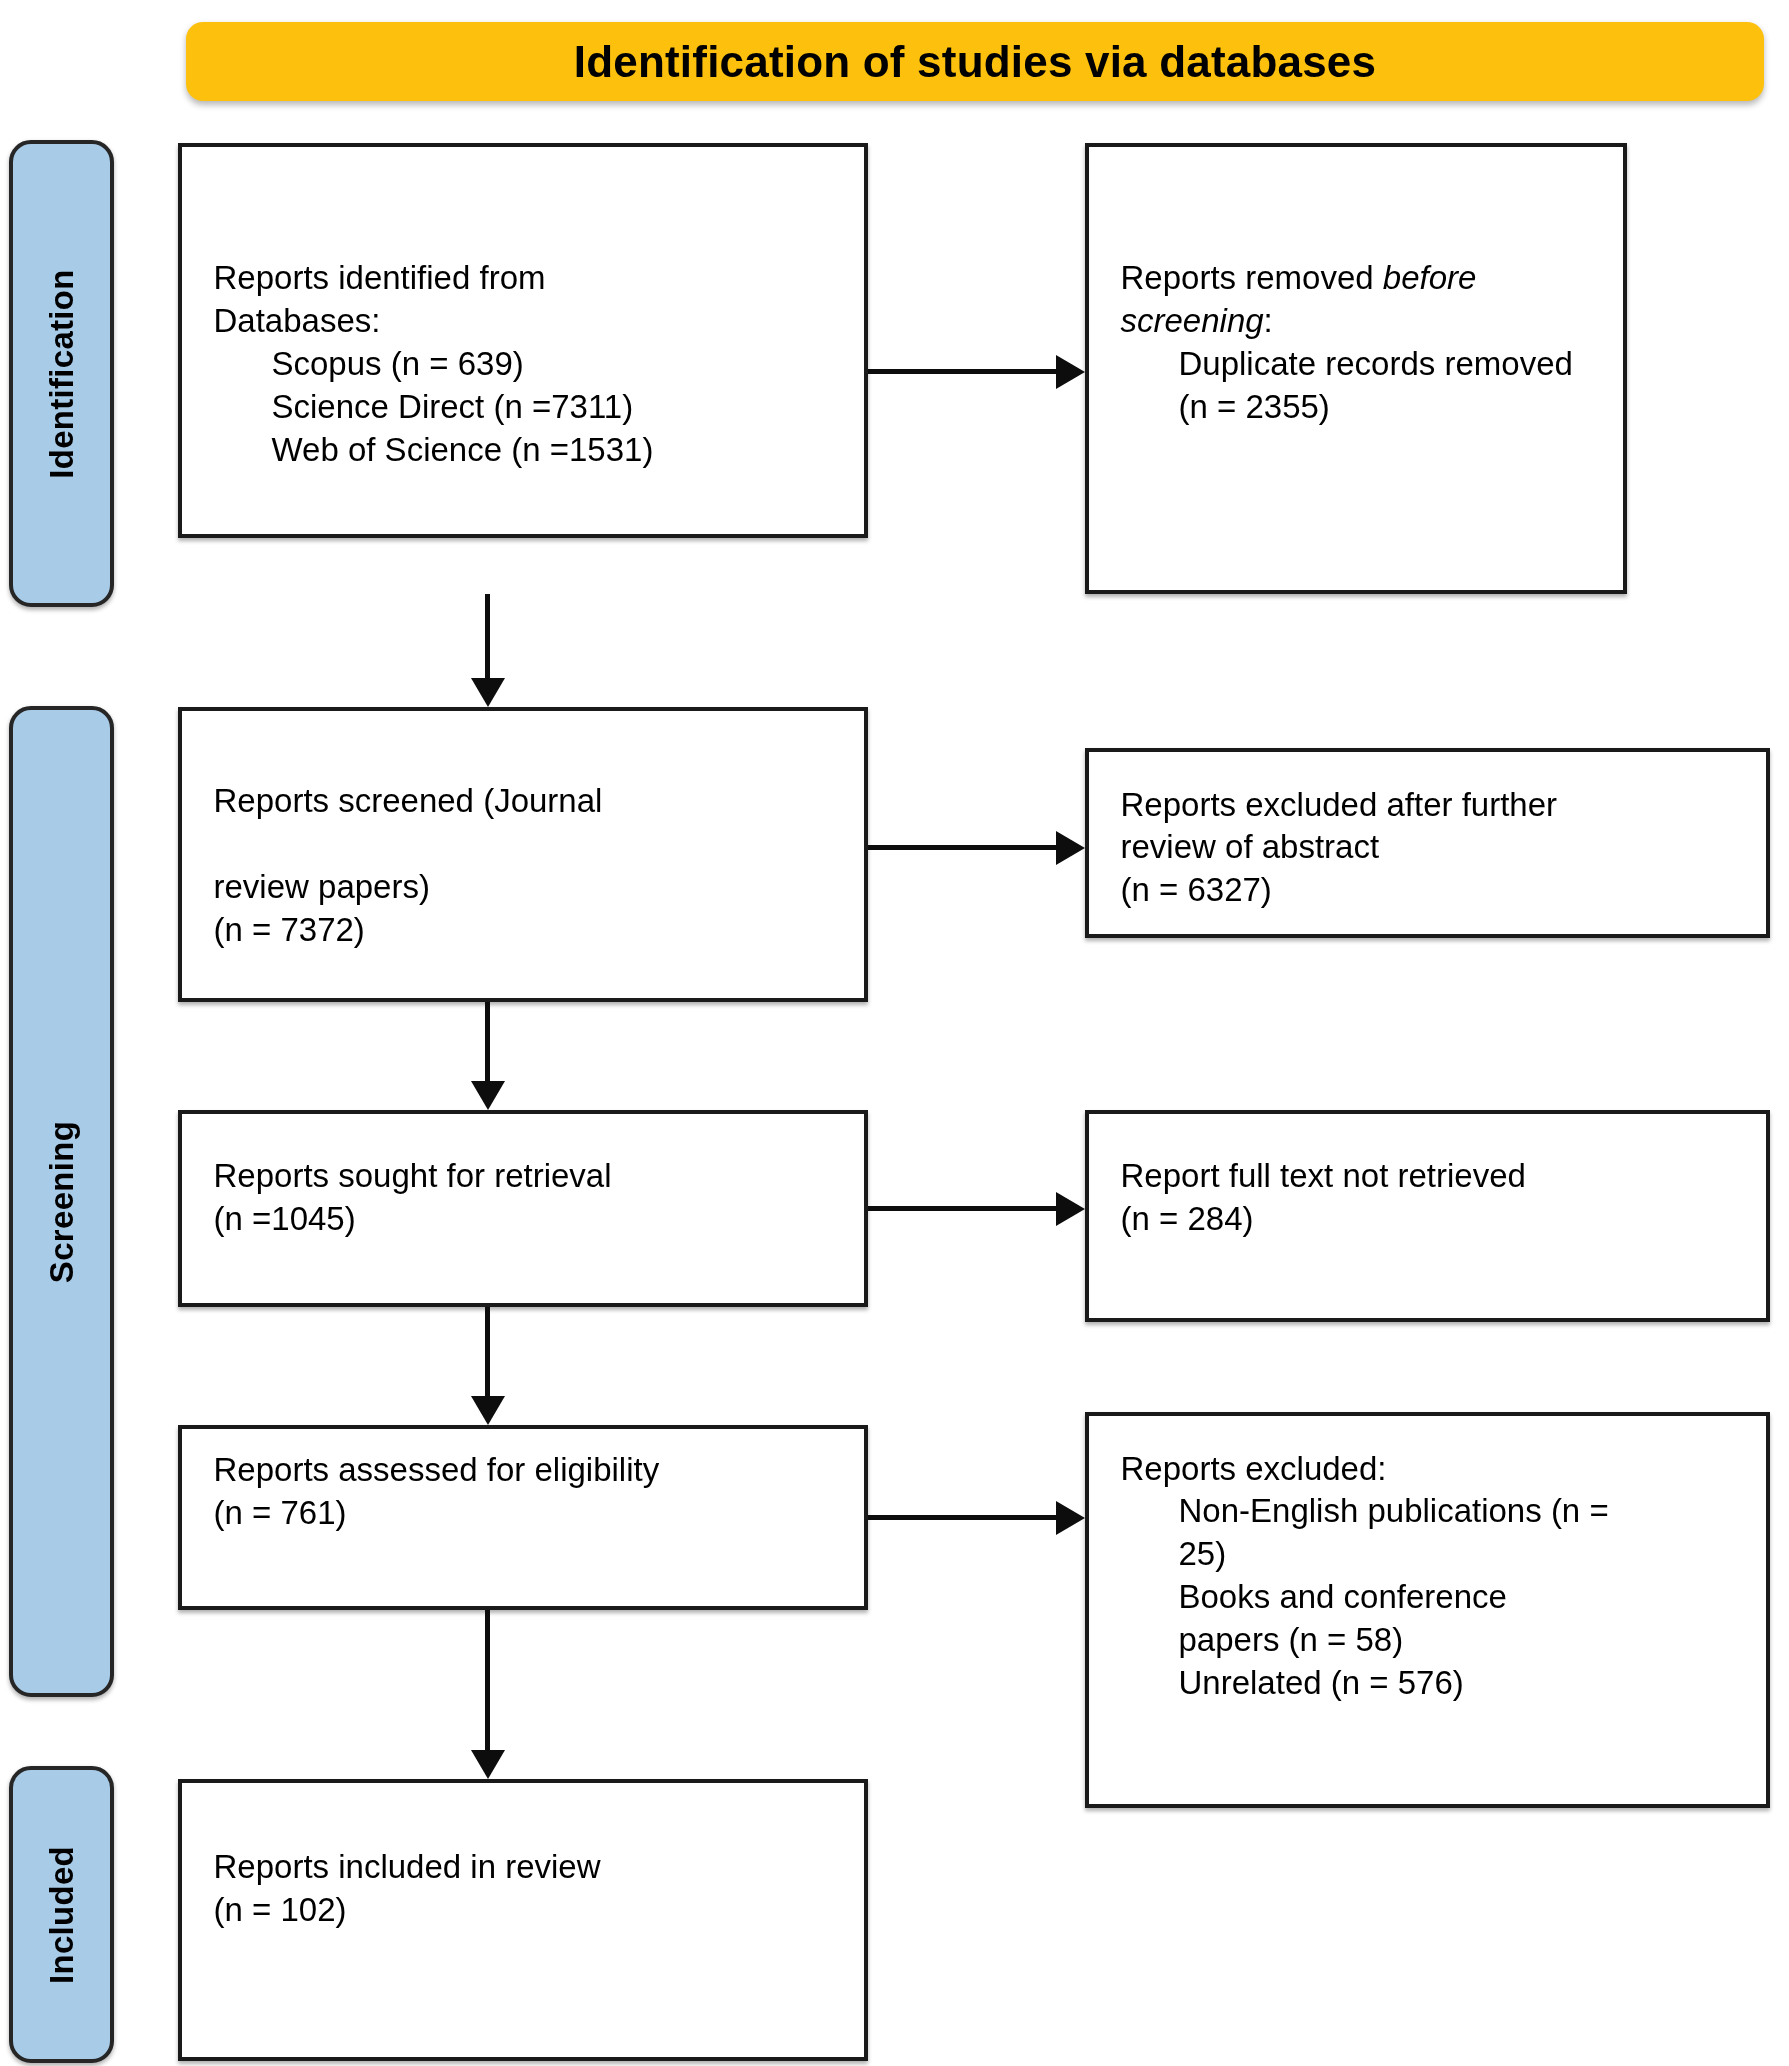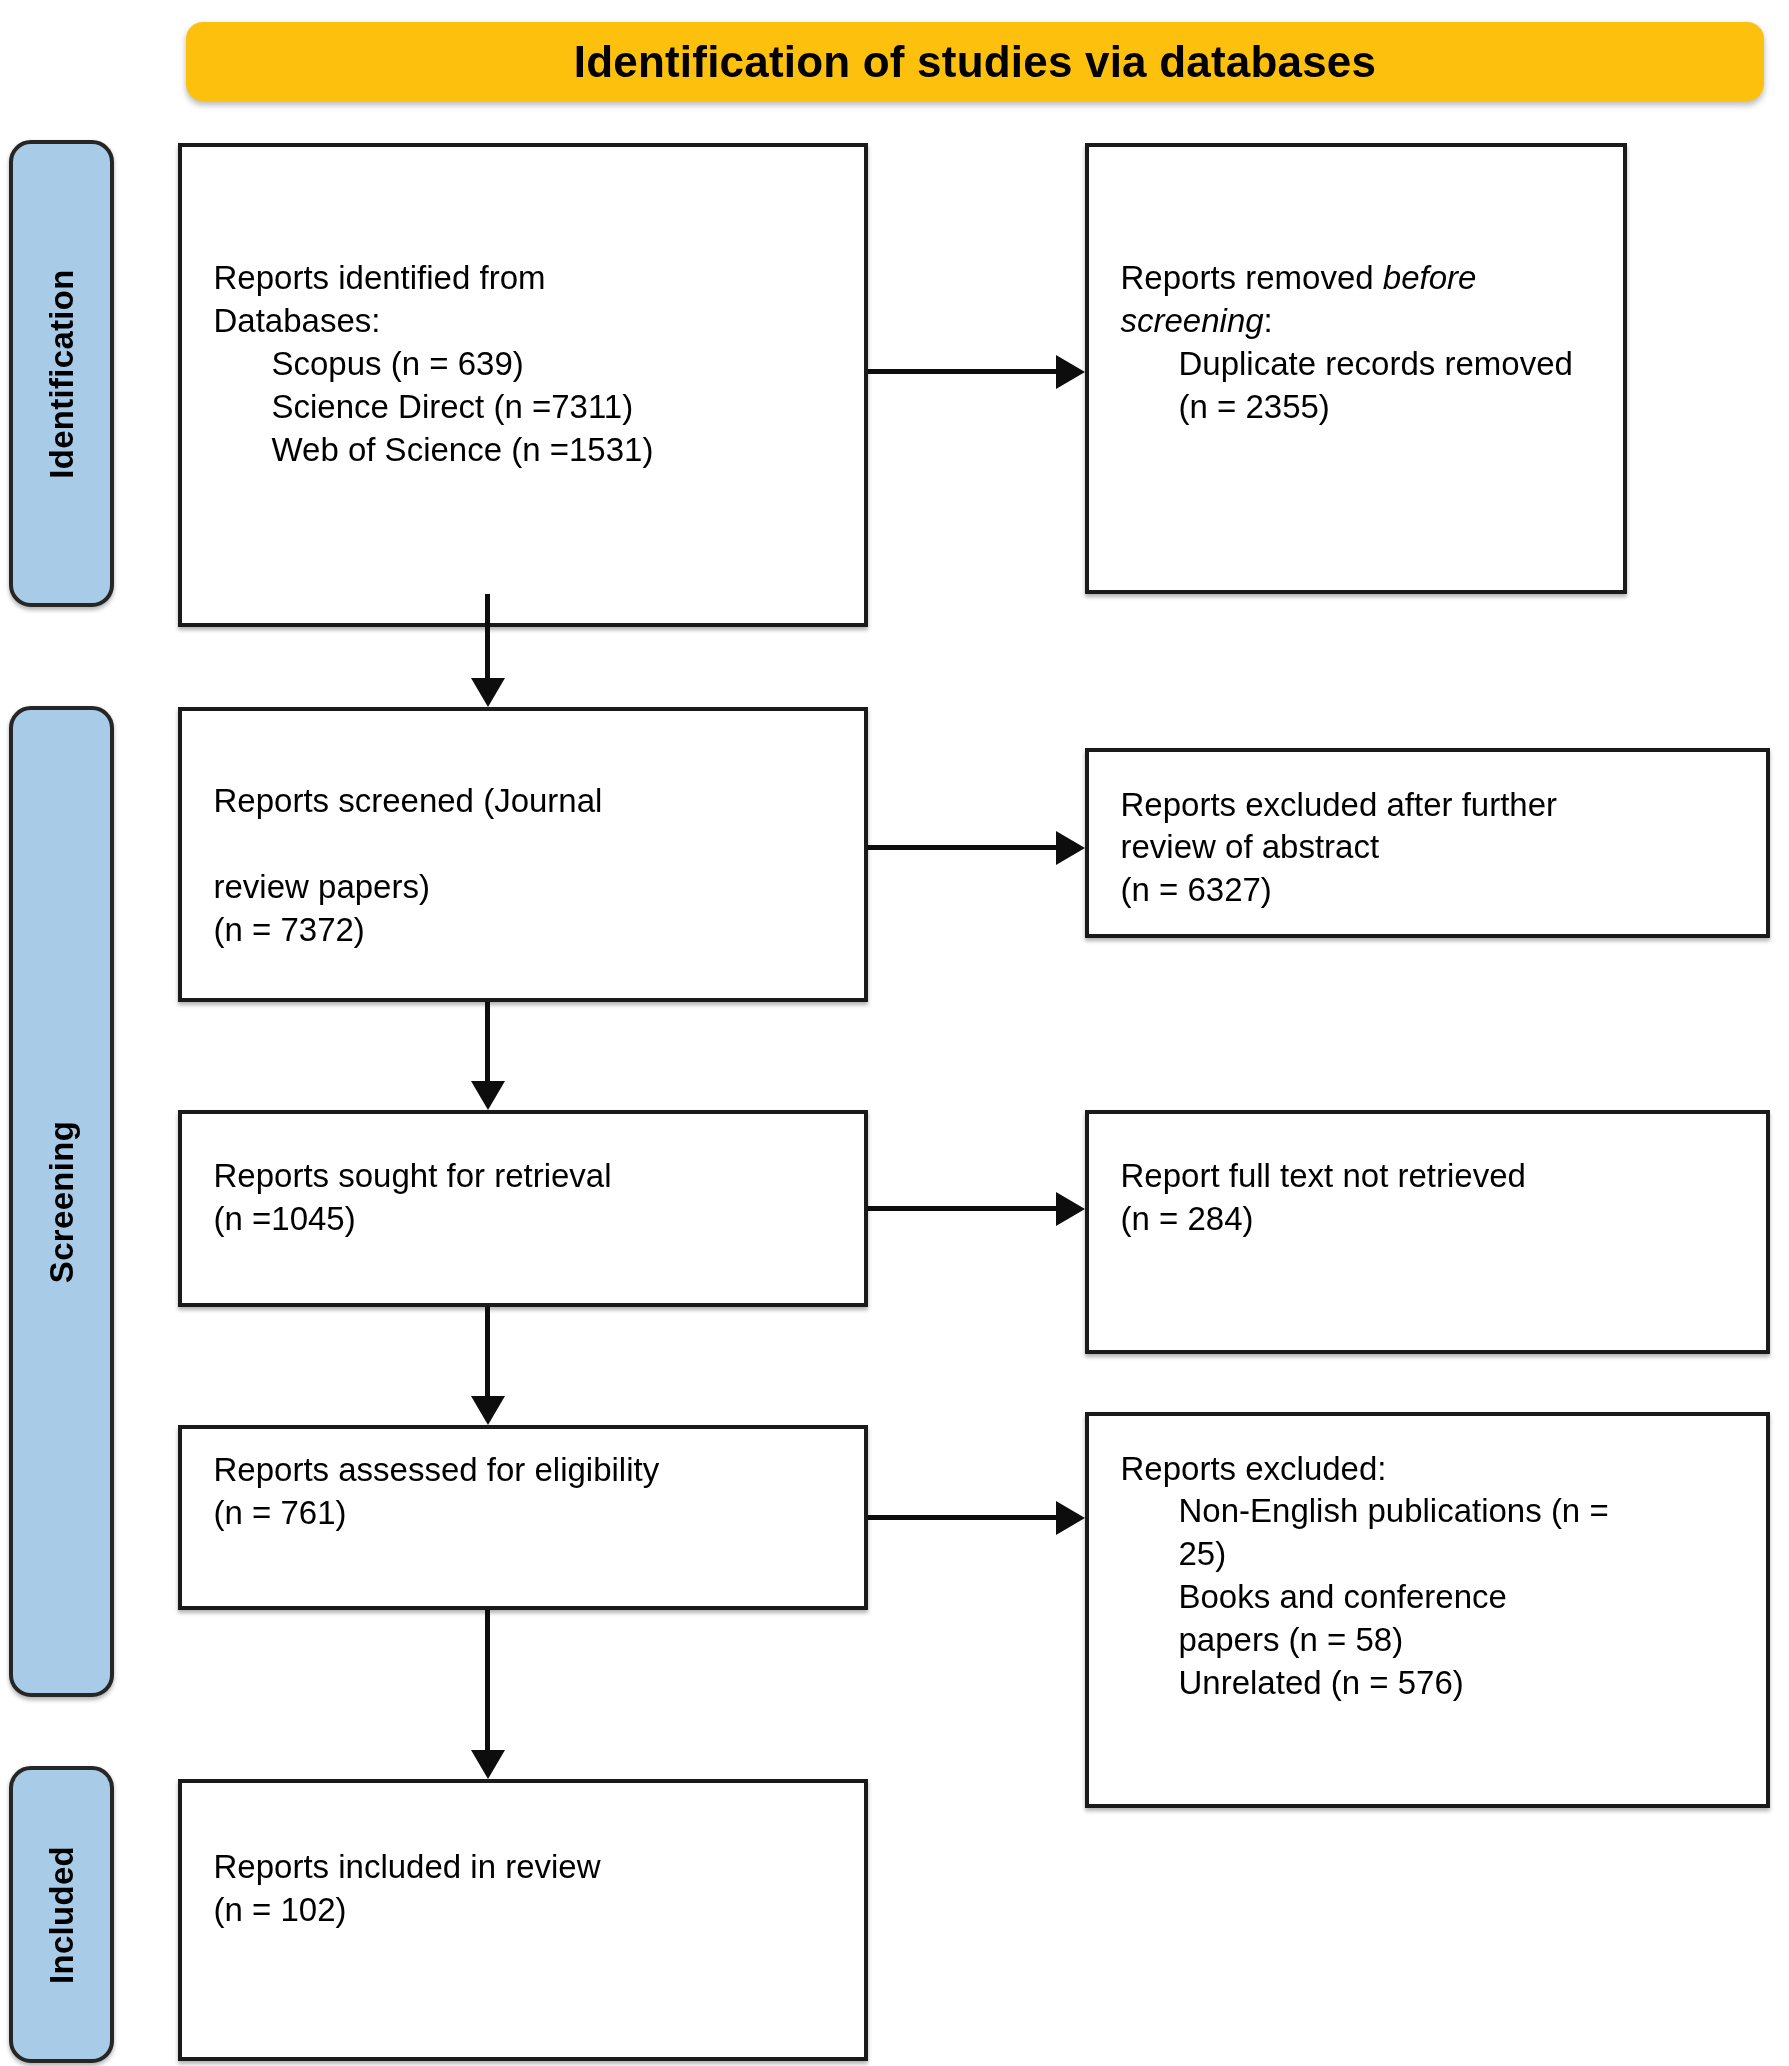--- a/index.html
+++ b/index.html
@@ -85,38 +85,38 @@
   }
   .flow-box .box-text .sub {
     display: block;
     padding-left: 58px;
   }
   .flow-box .box-text em {
     font-style: italic;
   }
 
   
-  #box-identified   { left: 178px;  top: 143px;  width: 690px; height: 484px; }
+  #box-identified   { left: 178px;  top: 143px;  width: 690px; height: 395px; }
   #box-identified .box-text  { top: 110px; }
 
   #box-removed      { left: 1085px; top: 143px; width: 542px; height: 451px; }
   #box-removed .box-text     { top: 110px; }
 
   
   #box-screened     { left: 178px;  top: 707px; width: 690px; height: 295px; }
   #box-screened .box-text    { top: 38px; margin-top: 31px; }
 
   #box-excluded-abs { left: 1085px; top: 748px; width: 685px; height: 190px; text-decoration: underline; }
   #box-excluded-abs .box-text { top: 31.5px; }
 
   
   #box-sought       { left: 178px;  top: 1110px; width: 690px; height: 197px; }
   #box-sought .box-text      { top: 41px; }
 
-  #box-notretrieved { left: 1085px; top: 1110px; width: 685px; height: 244px; }
+  #box-notretrieved { left: 1085px; top: 1110px; width: 685px; height: 212px; }
   #box-notretrieved .box-text { top: 41px; }
 
   
   #box-eligibility  { left: 178px;  top: 1425px; width: 690px; height: 185px; }
   #box-eligibility .box-text { top: 20px; }
 
   #box-excluded-det { left: 1085px; top: 1412px; width: 685px; height: 396px; }
   #box-excluded-det .box-text { top: 31.5px; }
 
   

